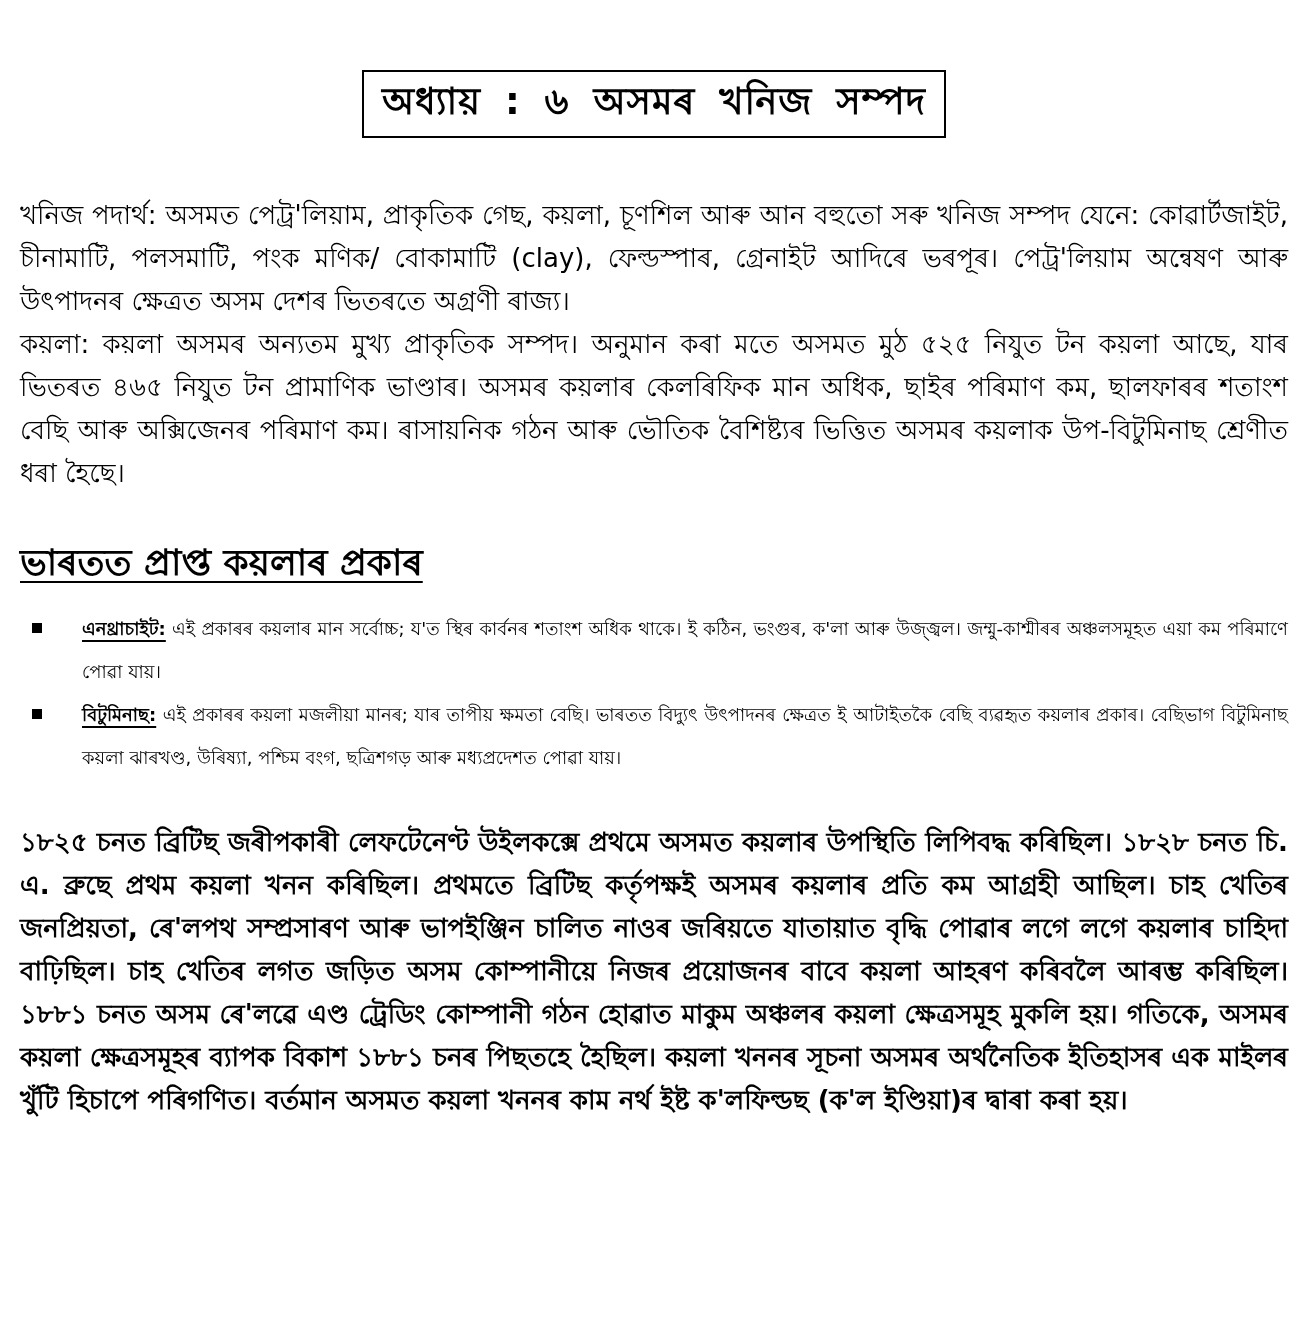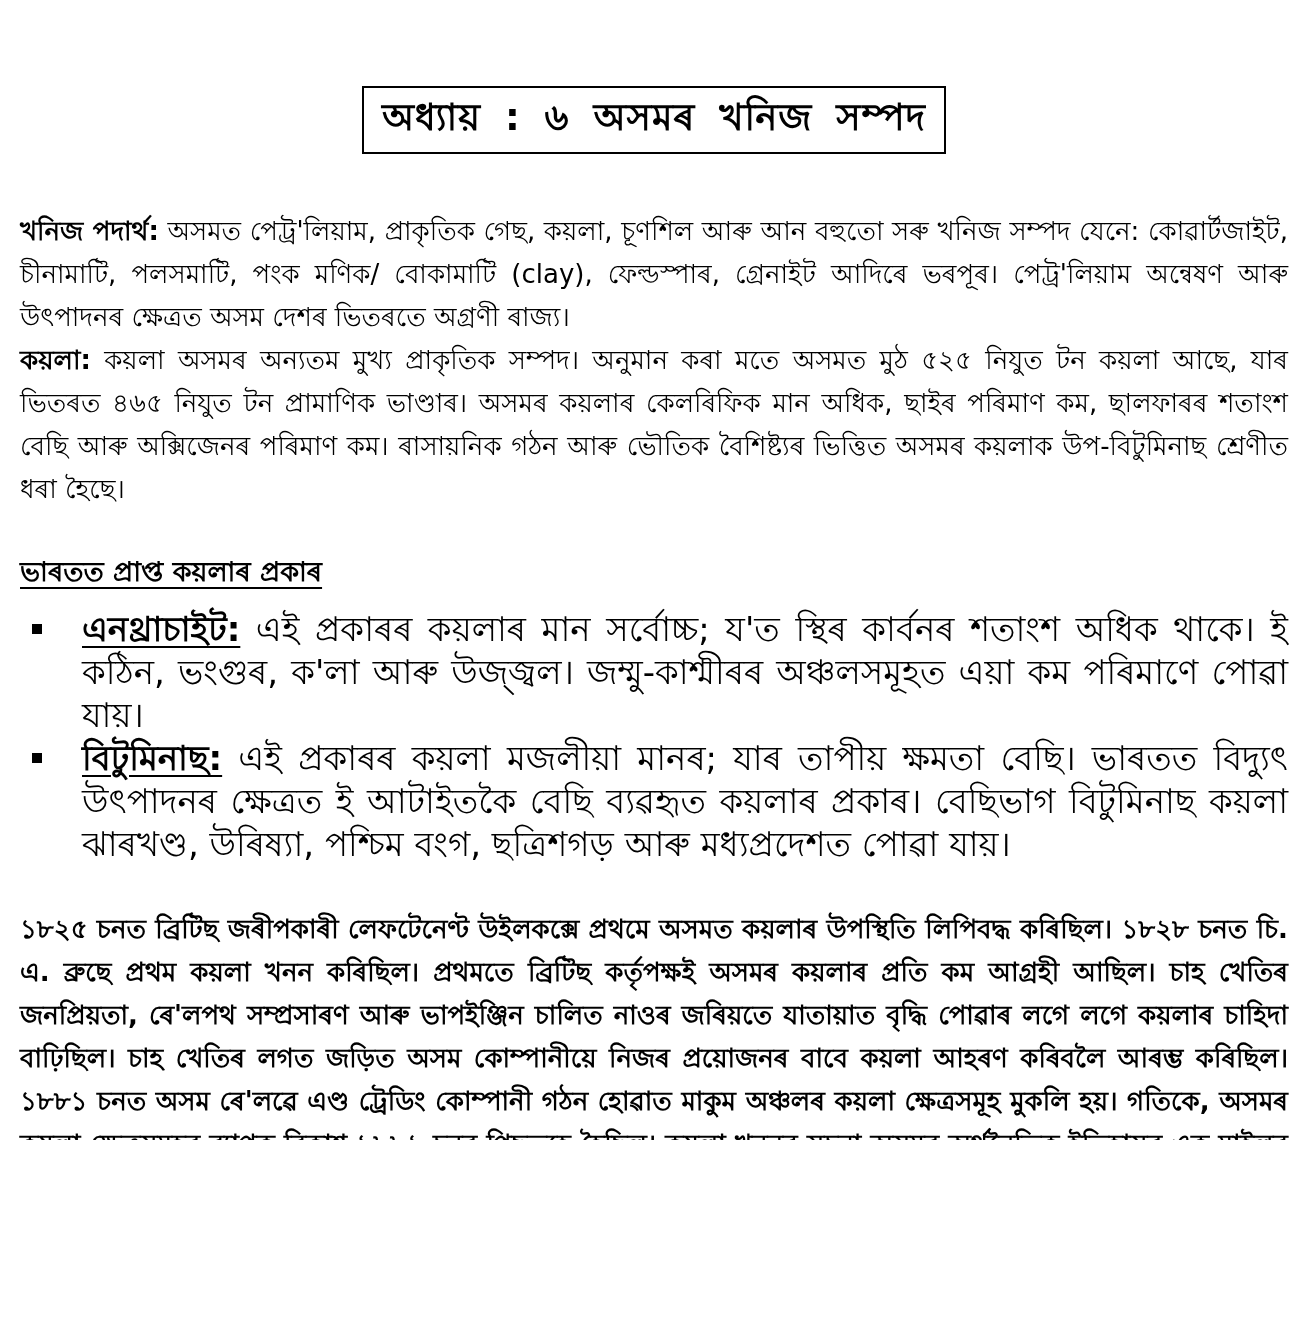--- a/index.html
+++ b/index.html
@@ -9,21 +9,21 @@
   }
   .page {
     position: relative;
     width: 1310px;
     height: 1140px;
     background: #ffffff;
     color: #000000;
     font-family: "DejaVu Sans", sans-serif;
     overflow: hidden;
     box-sizing: border-box;
-    padding: 16px 22px 0 20px;
+    padding: 0 22px 0 20px;
   }
   .title-wrap {
     display: flex;
     justify-content: center;
     margin-top: 70px;
   }
   .title-box {
     border: 2px solid #000000;
     padding: 6px 18px 10px 18px;
   }
@@ -36,38 +36,38 @@
     line-height: 1.3;
     white-space: nowrap;
   }
   .body-para {
     margin: 0;
     font-size: 26px;
     line-height: 43px;
     text-align: justify;
   }
   .first-para { margin-top: 56px; }
-  .lead { font-weight: 700; }
+  .lead { font-weight: 400; }
   .section-heading {
     margin: 40px 0 8px 0;
-    font-size: 27px;
+    font-size: 36px;
     font-weight: 700;
     text-decoration: underline;
     text-underline-offset: 6px;
     text-decoration-thickness: 2px;
   }
   .bullet-list {
     list-style: none;
     margin: 12px 0 0 0;
     padding: 0;
   }
   .bullet-item {
     position: relative;
     padding-left: 62px;
-    font-size: 34px;
+    font-size: 18px;
     line-height: 43px;
     text-align: justify;
   }
   .bullet-marker {
     position: absolute;
     left: 12px;
     top: 16px;
     width: 10px;
     height: 10px;
     background: #000000;

